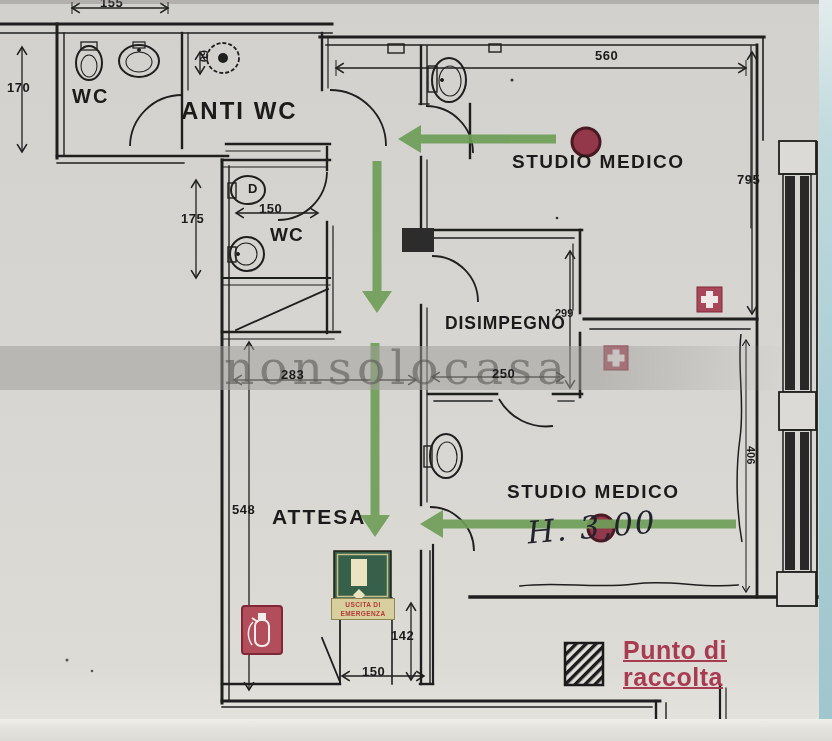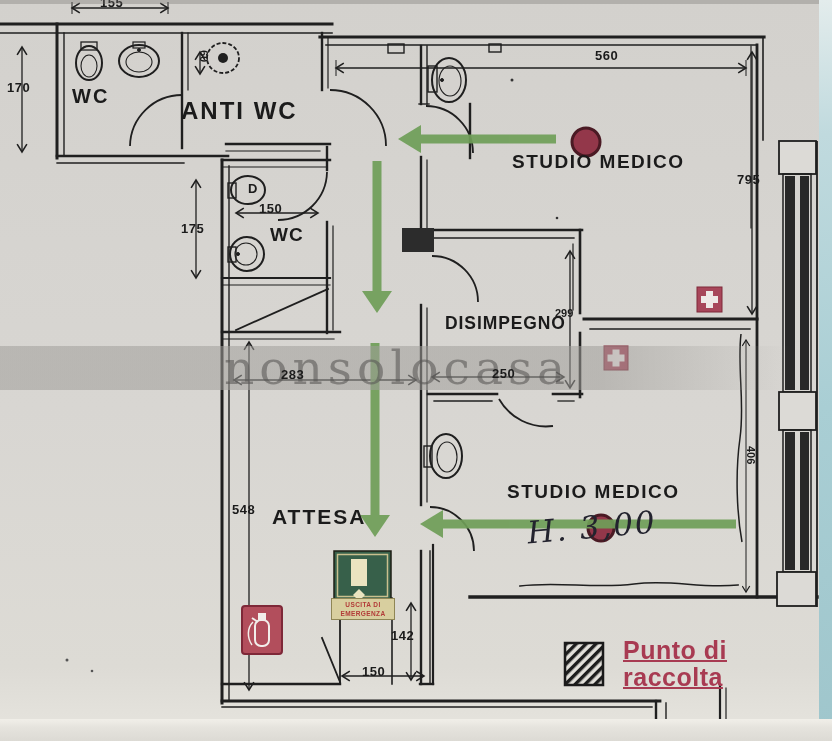--- a/index.html
+++ b/index.html
@@ -287,21 +287,21 @@
   <div class="lb room" style="left:270px;top:224px;font-size:19px;letter-spacing:1px;">WC</div>
   <div class="lb room" style="left:445px;top:312px;font-size:19px;letter-spacing:1px;transform:scaleX(.92);transform-origin:left;">DISIMPEGNO</div>
   <div class="lb room" style="left:512px;top:151px;font-size:19px;letter-spacing:1.5px;">STUDIO MEDICO</div>
   <div class="lb room" style="left:272px;top:505px;font-size:21px;letter-spacing:2px;text-align:center;">ATTESA</div>
   <div class="lb room" style="left:507px;top:481px;font-size:19px;letter-spacing:1.5px;">STUDIO MEDICO</div>
   <div class="lb" style="left:248px;top:181px;font-size:13px;font-weight:700;">D</div>
 
   <div class="lb dim" style="left:100px;top:-5px;">155</div>
   <div class="lb dim" style="left:7px;top:80px;">170</div>
   <div class="lb dim-sm rot90" style="left:210px;top:50px;">60</div>
-  <div class="lb dim" style="left:181px;top:221px;">175</div>
+  <div class="lb dim" style="left:181px;top:211px;">175</div>
   <div class="lb dim" style="left:259px;top:201px;">150</div>
   <div class="lb dim" style="left:595px;top:48px;">560</div>
   <div class="lb dim" style="left:737px;top:172px;">795</div>
   <div class="lb dim-sm" style="left:555px;top:307px;">299</div>
   <div class="lb dim" style="left:492px;top:366px;">250</div>
   <div class="lb dim" style="left:281px;top:367px;">283</div>
   <div class="lb dim" style="left:232px;top:502px;">548</div>
   <div class="lb dim-sm rot90" style="left:757px;top:446px;">406</div>
   <div class="lb dim" style="left:391px;top:628px;text-align:right;">142</div>
   <div class="lb dim" style="left:362px;top:664px;">150</div>

